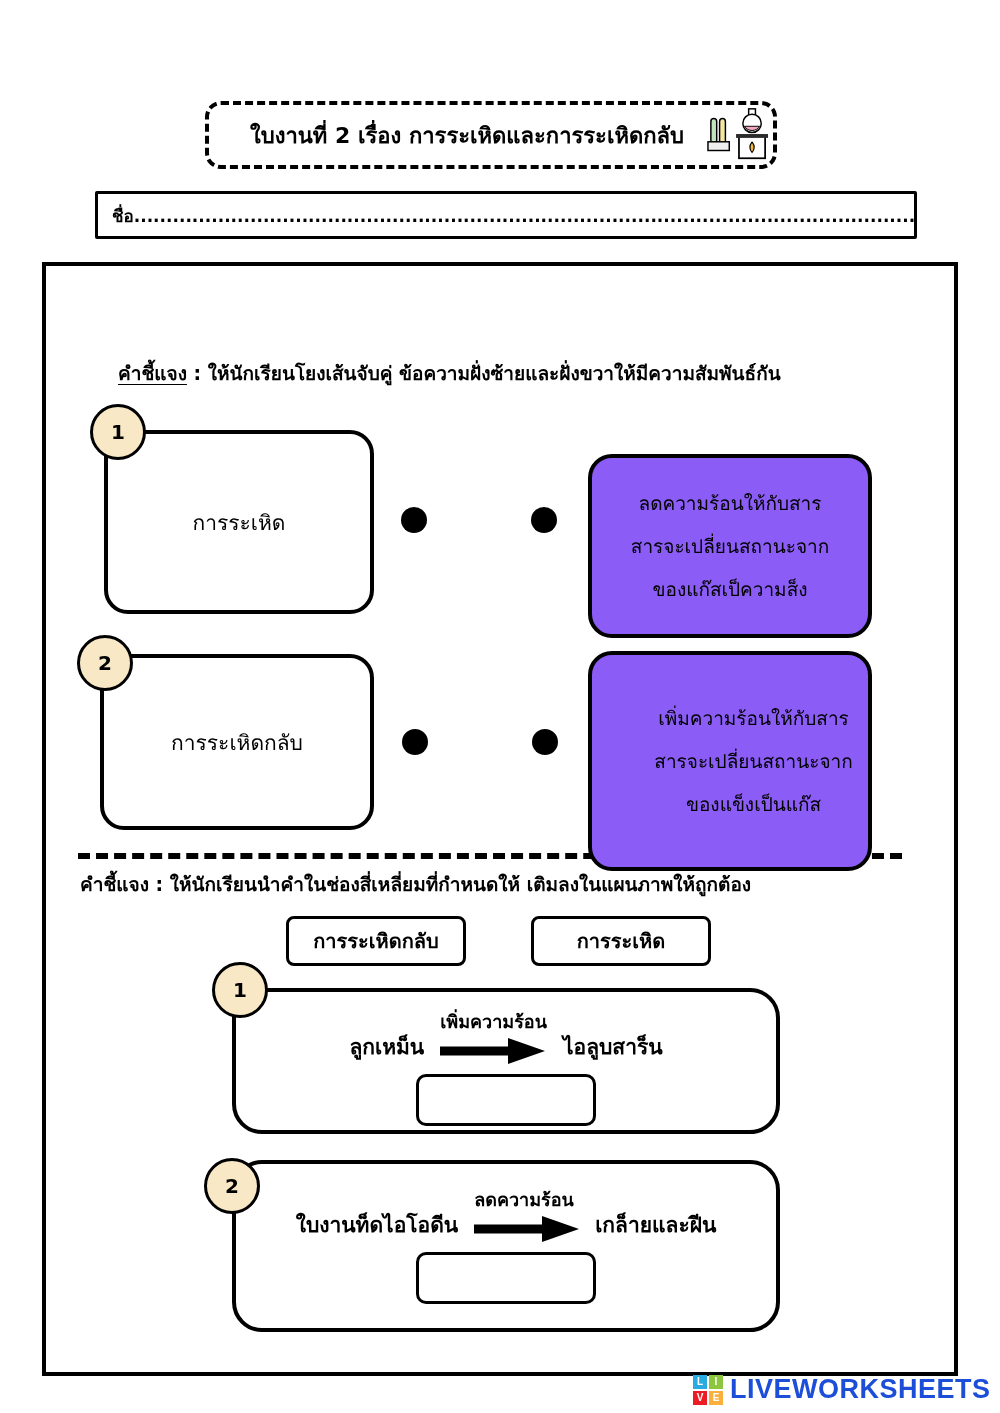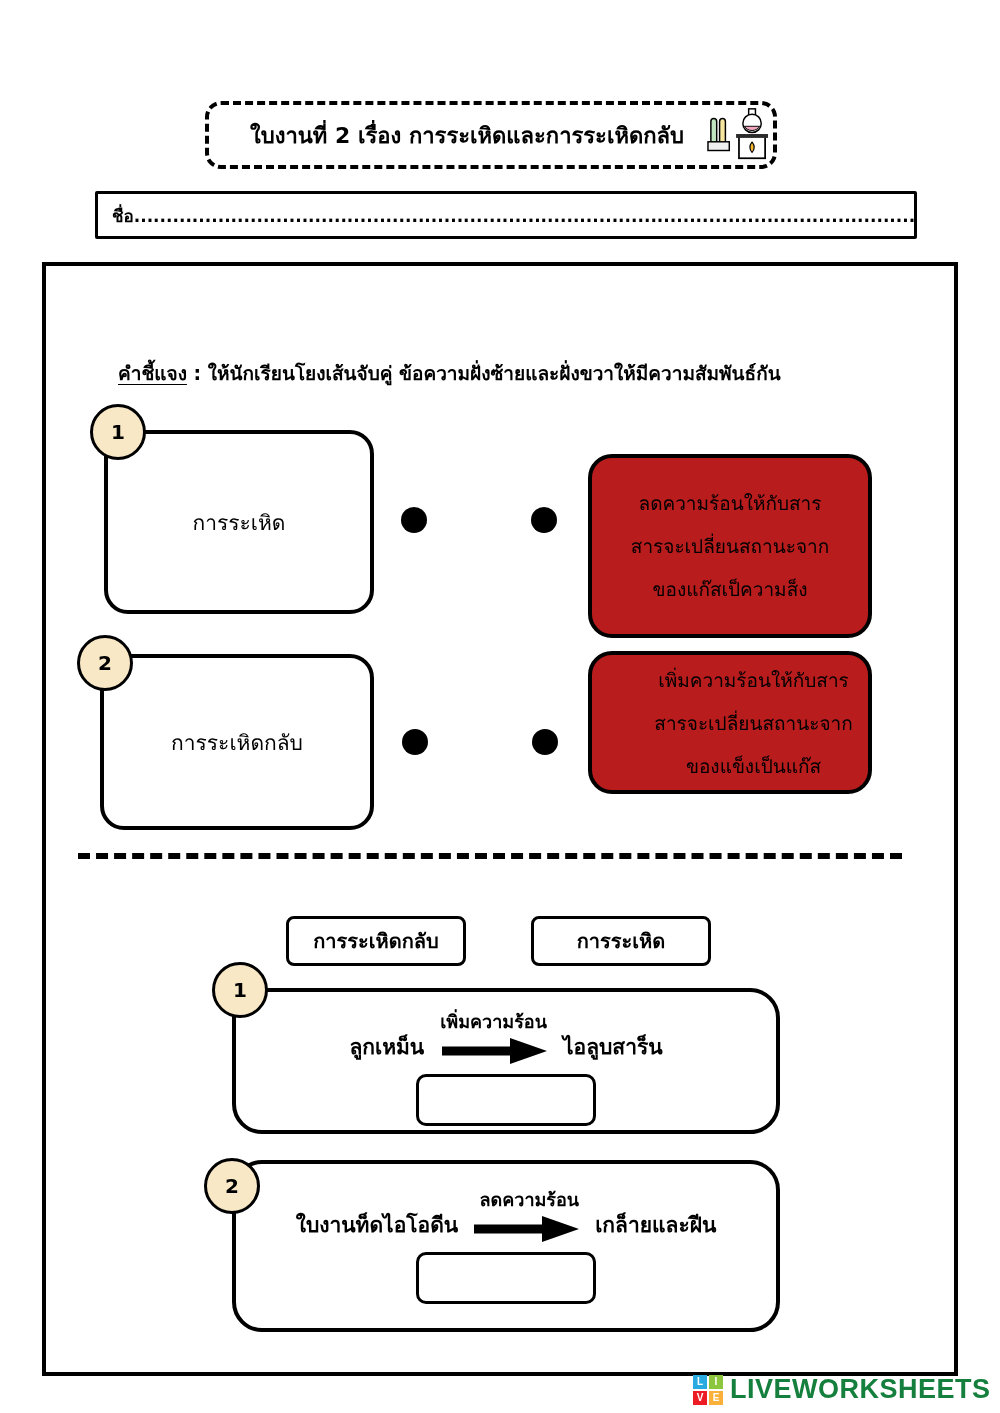--- a/index.html
+++ b/index.html
@@ -67,26 +67,26 @@
   .c1 { left:90px;  top:404px; }
   .c2 { left:77px;  top:635px; }
   .match-left {
     border:4px solid #000; border-radius:24px; background:#fff;
     display:flex; align-items:center; justify-content:center;
     font-size:21px; z-index:2;
   }
   .ml1 { left:104px; top:430px; width:270px; height:184px; }
   .ml2 { left:100px; top:654px; width:274px; height:176px; }
   .match-right {
-    border:4px solid #000; border-radius:24px; background:#b91c1c;
+    border:4px solid #000; border-radius:24px; background:#8b5cf6;
     display:flex; flex-direction:column; align-items:center; justify-content:center;
     gap:13px; font-size:19px; text-align:center; z-index:2;
   }
   .mr1 { left:588px; top:454px; width:284px; height:184px; }
-  .mr2 { left:588px; top:651px; width:284px; height:143px;padding-left:47px; }
+  .mr2 { left:588px; top:651px; width:284px; height:220px;padding-left:47px; }
   .dot {
     width:26px; height:26px; border-radius:50%; background:#000; z-index:2;
     cursor:pointer;
   }
   .d1a { left:401px; top:507px; } .d1b { left:531px; top:507px; }
   .d2a { left:402px; top:729px; } .d2b { left:532px; top:729px; }
 
   .dashed-sep {
     left:78px; top:853px; width:824px; height:0;
     border-top:6px dashed #000;
@@ -107,21 +107,21 @@
     display:flex; flex-direction:column; align-items:center;
   }
   .dg1 { left:232px; top:988px;  width:548px; height:146px; padding-top:10px; }
   .dg2 { left:232px; top:1160px; width:548px; height:172px; padding-top:16px; }
   .c3 { left:212px; top:962px; }
   .c4 { left:204px; top:1158px; }
   .dg-row {
     display:flex; align-items:flex-end; justify-content:center; gap:16px;
   }
   .dg-word { font-size:21px; font-weight:600; padding-bottom:1px;margin-top:28px; }
-  .arrow-group { display:flex; flex-direction:column; align-items:flex-end; gap:2px; }
+  .arrow-group { display:flex; flex-direction:column; align-items:flex-start; gap:2px; }
   .arrow-label { font-size:18px; font-weight:600; }
   .answer-box {
     width:180px; height:52px; border:3px solid #000; border-radius:10px;
     background:#fff; margin-top:10px; cursor:pointer;
   }
 
   
   .footer-logo {
     left:693px; top:1374px;
     display:flex; align-items:center; gap:7px;
@@ -130,21 +130,21 @@
     width:30px; height:30px;
     display:grid; grid-template-columns:1fr 1fr; grid-template-rows:1fr 1fr;
     gap:2px;
   }
   .logo-tile {
     display:flex; align-items:center; justify-content:center;
     color:#fff; font-size:10px; font-weight:700;
     font-family:"Liberation Sans",sans-serif;
   }
   .logo-text {
-    font-size:27px; font-weight:800; color:#15803d;
+    font-size:27px; font-weight:800; color:#1d4ed8;
     font-family:"Liberation Sans",sans-serif; letter-spacing:0.5px;
   }
 </style>
 </head>
 <body>
 
 <div class="page">
 
 
   <div class="abs title-box">
@@ -196,20 +196,23 @@
   <div class="abs dot d2a"></div>
   <div class="abs dot d2b"></div>
   <div class="abs match-right mr2">
     <span>เพิ่มความร้อนให้กับสาร</span>
     <span>สารจะเปลี่ยนสถานะจาก</span>
     <span>ของแข็งเป็นแก๊ส</span>
   </div>
 
   <div class="abs dashed-sep"></div>
 
+  <div class="abs instr instr2">
+    <span class="lbl">คำชี้แจง</span><span class="txt"> : ให้นักเรียนนำคำในช่องสี่เหลี่ยมที่กำหนดให้ เติมลงในแผนภาพให้ถูกต้อง</span>
+  </div>
 
   <div class="abs word-chip wb1">การระเหิดกลับ</div>
   <div class="abs word-chip wb2">การระเหิด</div>
 
   <div class="abs num-circle c3">1</div>
   <div class="abs diagram dg1">
     <div class="dg-row">
       <span class="dg-word">ลูกเหม็น</span>
       <span class="arrow-group">
         <span class="arrow-label">เพิ่มความร้อน</span>

